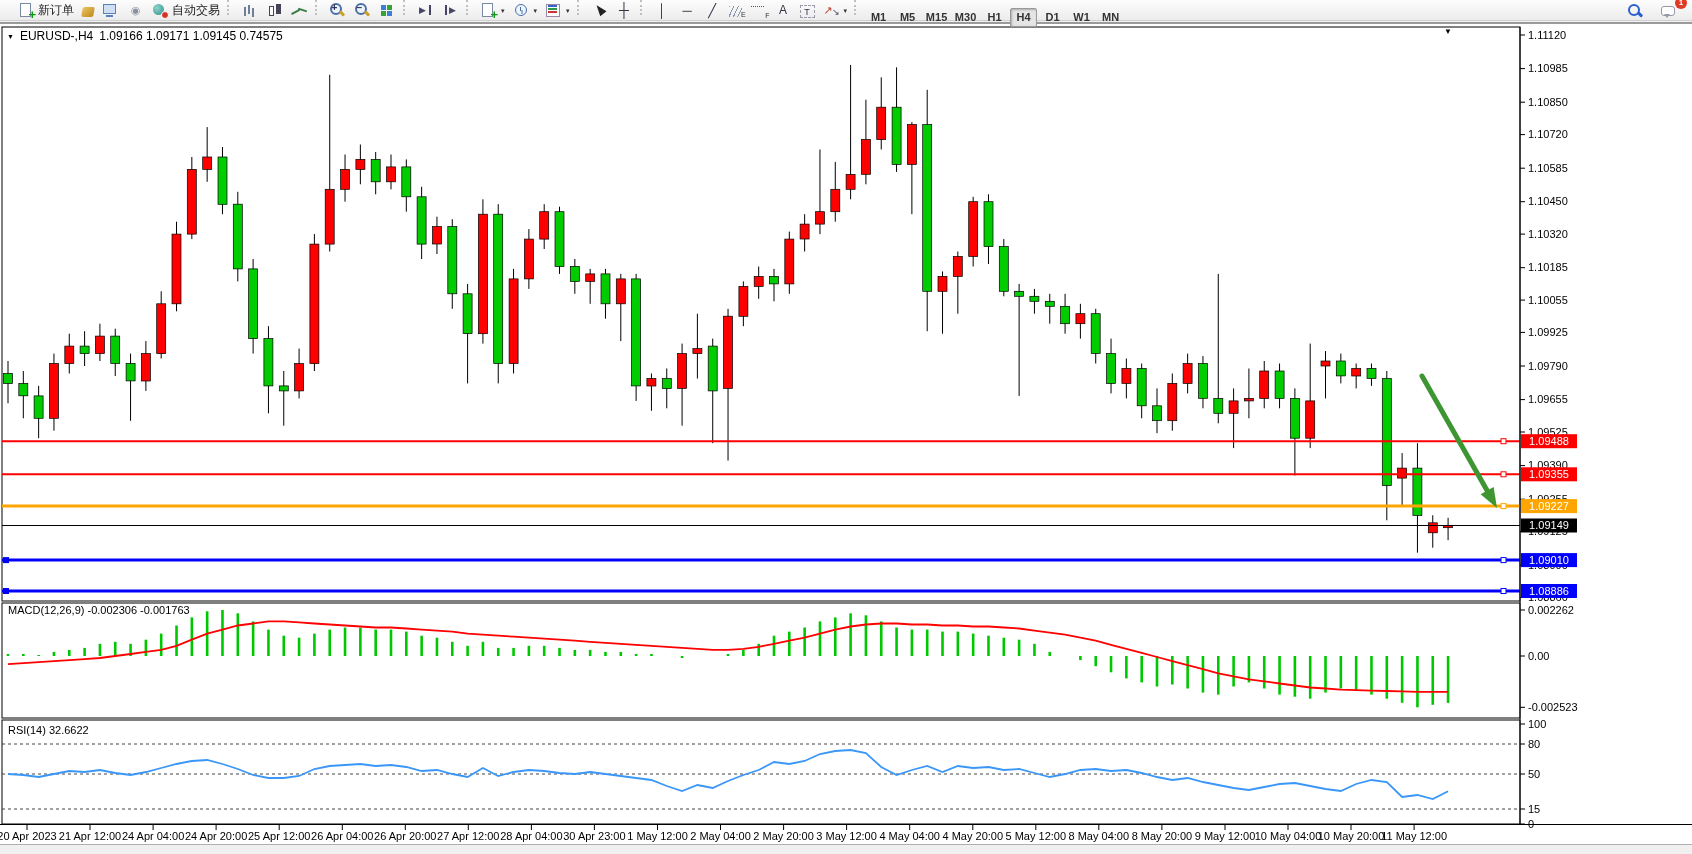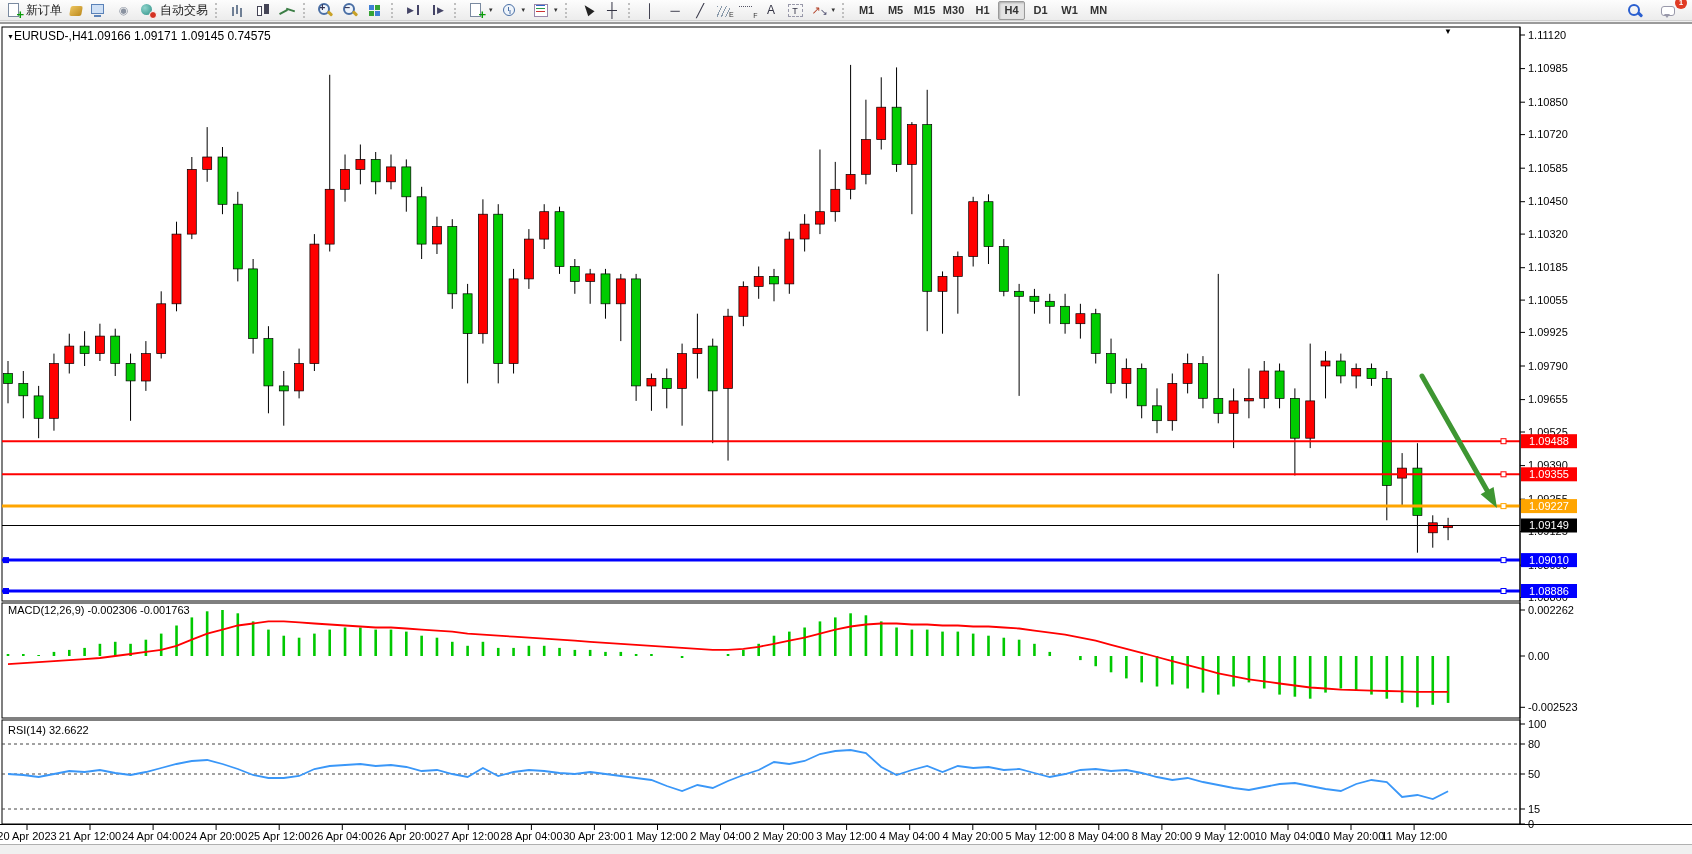--- a/index.html
+++ b/index.html
@@ -1,26 +1,26 @@
 <!DOCTYPE html>
 <html><head>
 <meta charset="utf-8">
 <style>
   html,body{margin:0;padding:0}
   body{width:1692px;height:854px;overflow:hidden;background:#f0f0f0;position:relative;
        font-family:"Liberation Sans",sans-serif;-webkit-font-smoothing:antialiased}
   
-  .toolbar{position:absolute;left:0;top:0;width:1692px;height:21px;display:flex;align-items:center;
-           background:linear-gradient(#fdfdfd,#ececec);border-bottom:1px solid #d0d0d0;padding-left:2px;box-sizing:border-box;z-index:5}
+  .toolbar{position:absolute;left:0;top:0;width:1692px;height:21px;display:flex;
+           background:linear-gradient(#fdfdfd,#ececec);border-bottom:1px solid #d0d0d0;padding-left:14px;box-sizing:border-box;z-index:5}
   .tbtn{height:19px;display:inline-flex;align-items:center;gap:3px;padding:0 3px;border:1px solid transparent;border-radius:2px;cursor:default;flex:0 0 auto}
   .tbtn .lbl{font-size:12px;color:#222;white-space:nowrap}
   .caret{font-size:7px;color:#333;margin-left:1px}
   .grip{width:4px;height:15px;border-left:2px dotted #bfbfbf;margin:0 4px 0 3px;flex:0 0 auto}
   .tfb{min-width:25px;height:17px;line-height:17px;font-size:11px;font-weight:bold;color:#333;text-align:center;
-       border:1px solid transparent;border-radius:2px;margin:0 1px;flex:0 0 auto}
+       border:1px solid transparent;border-radius:2px;margin:8px 1px;flex:0 0 auto}
   .tfb.active{background:#e4e4e4;border-color:#9a9a9a;box-shadow:inset 1px 1px 2px rgba(0,0,0,.25)}
   .tb-right{margin-left:auto;display:flex;align-items:center;gap:10px;padding-right:10px}
   
   .ti{width:17px;height:15px;position:relative;display:inline-block;font-size:12px;line-height:15px;text-align:center;color:#445;flex:0 0 auto}
   .ti-docplus::before{content:"";position:absolute;left:2px;top:0;width:9px;height:12px;background:#fff;border:1px solid #7a8aa0}
   .ti-docplus::after{content:"+";position:absolute;right:-1px;bottom:-4px;color:#0a9c0a;font-weight:bold;font-size:13px}
   .ti-ledger{background:linear-gradient(135deg,#ecc45e,#bd8a1e);width:12px;height:10px;margin-top:2px;border-radius:2px;transform:skewX(-10deg)}
   .ti-monitor::before{content:"";position:absolute;left:1px;top:1px;width:11px;height:8px;background:#cfe0f5;border:1px solid #5b82b8}
   .ti-monitor::after{content:"";position:absolute;left:4px;bottom:1px;width:7px;height:2px;background:#5b82b8}
   .ti-signal::before{content:"◉";font-size:11px;color:#8a92a0}
@@ -58,21 +58,21 @@
   .ti-arrows::before{content:"↗";font-size:11px;color:#b3432a;position:absolute;left:1px;top:0}
   .ti-arrows::after{content:"↘";font-size:9px;color:#446;position:absolute;right:0;bottom:-2px}
   .ti-search::before{content:"";position:absolute;left:2px;top:1px;width:8px;height:8px;border:2px solid #2a5fd0;border-radius:50%}
   .ti-search::after{content:"";position:absolute;left:11px;top:10px;width:6px;height:3px;background:#2a5fd0;transform:rotate(45deg);border-radius:1px}
   .ti-chat::before{content:"";position:absolute;left:0;top:3px;width:12px;height:8px;background:#fff;border:1px solid #99a;border-radius:3px}
   .ti-chat::after{content:"";position:absolute;left:3px;top:11px;width:0;height:0;border-left:3px solid transparent;border-right:3px solid transparent;border-top:4px solid #99a}
   .badge{position:absolute;right:-6px;top:-4px;width:12px;height:12px;border-radius:50%;background:#e03b24;color:#fff;
          font-size:8px;line-height:12px;text-align:center;font-weight:bold}
   .chatwrap{position:relative}
   
-  .chart-title{position:absolute;left:7px;top:29px;z-index:4;display:flex;align-items:center;font-size:12px;color:#000}
+  .chart-title{position:absolute;left:7px;top:29px;z-index:4;display:flex;align-items:center;gap:6px;font-size:12px;color:#000}
   .chart-title .tri{font-size:7px;margin-right:0}
   svg{position:absolute;left:0;top:0}
 </style>
 </head>
 <body>
 
 <div class="toolbar" id="toolbar">
     <span class="tbtn">
       <span class="ti ti-docplus"></span>
       <span class="lbl">新订单</span>

